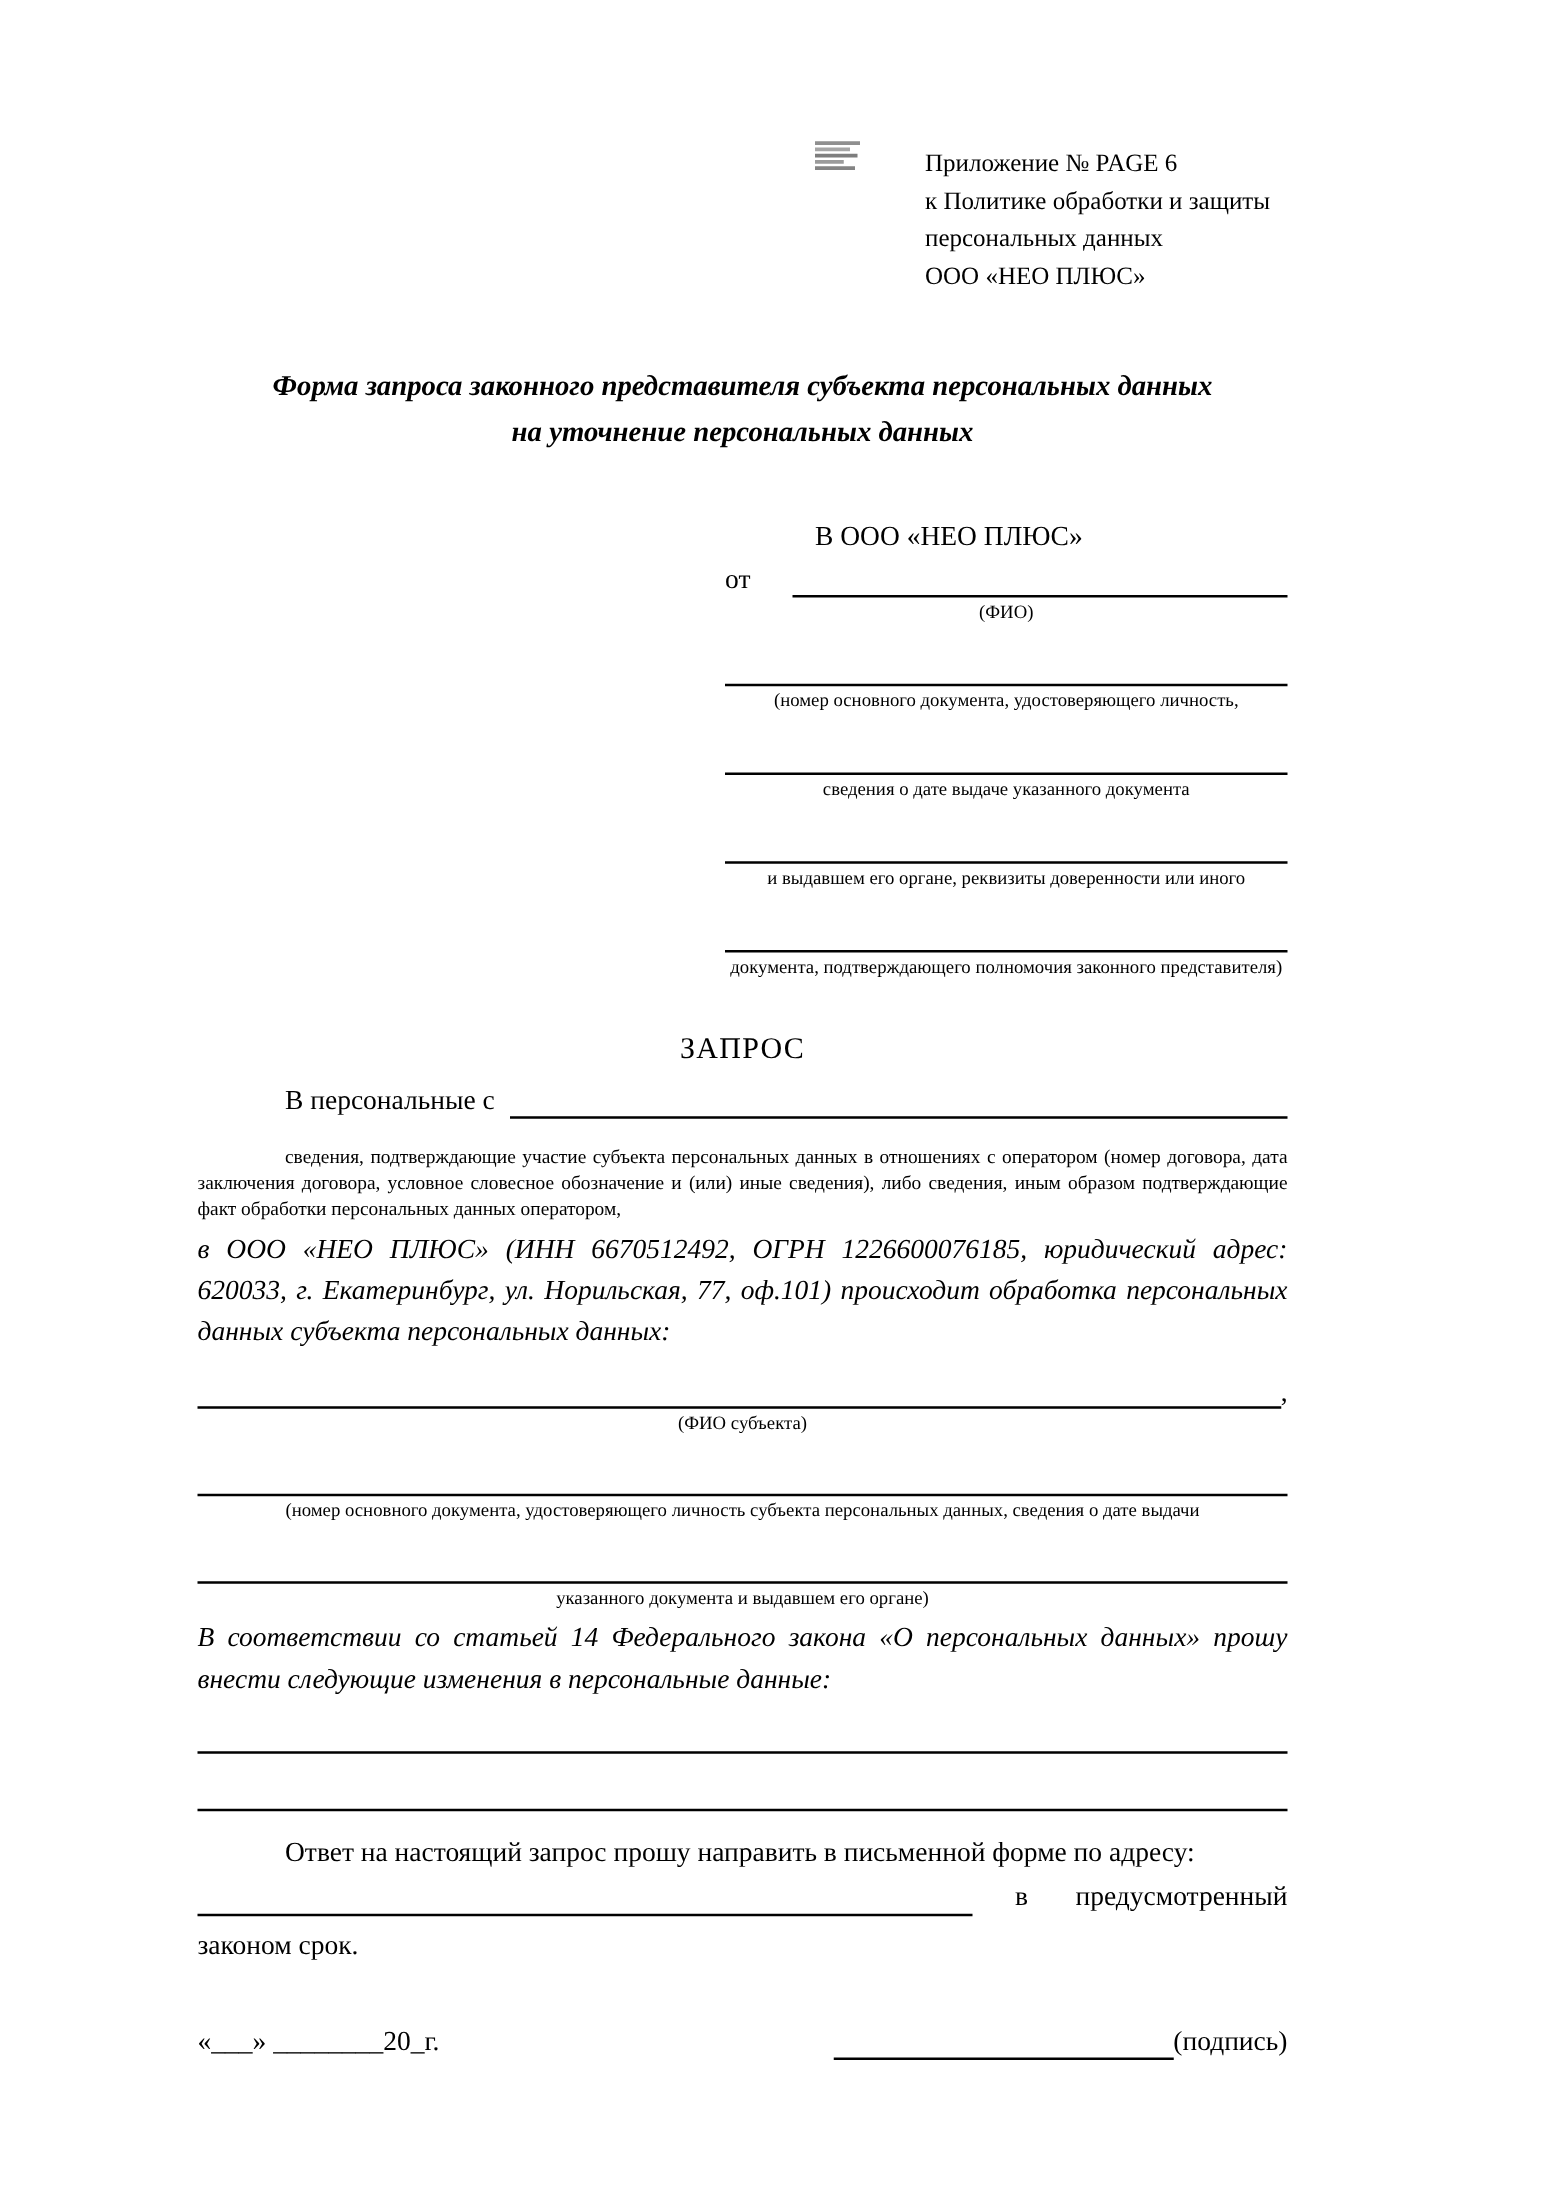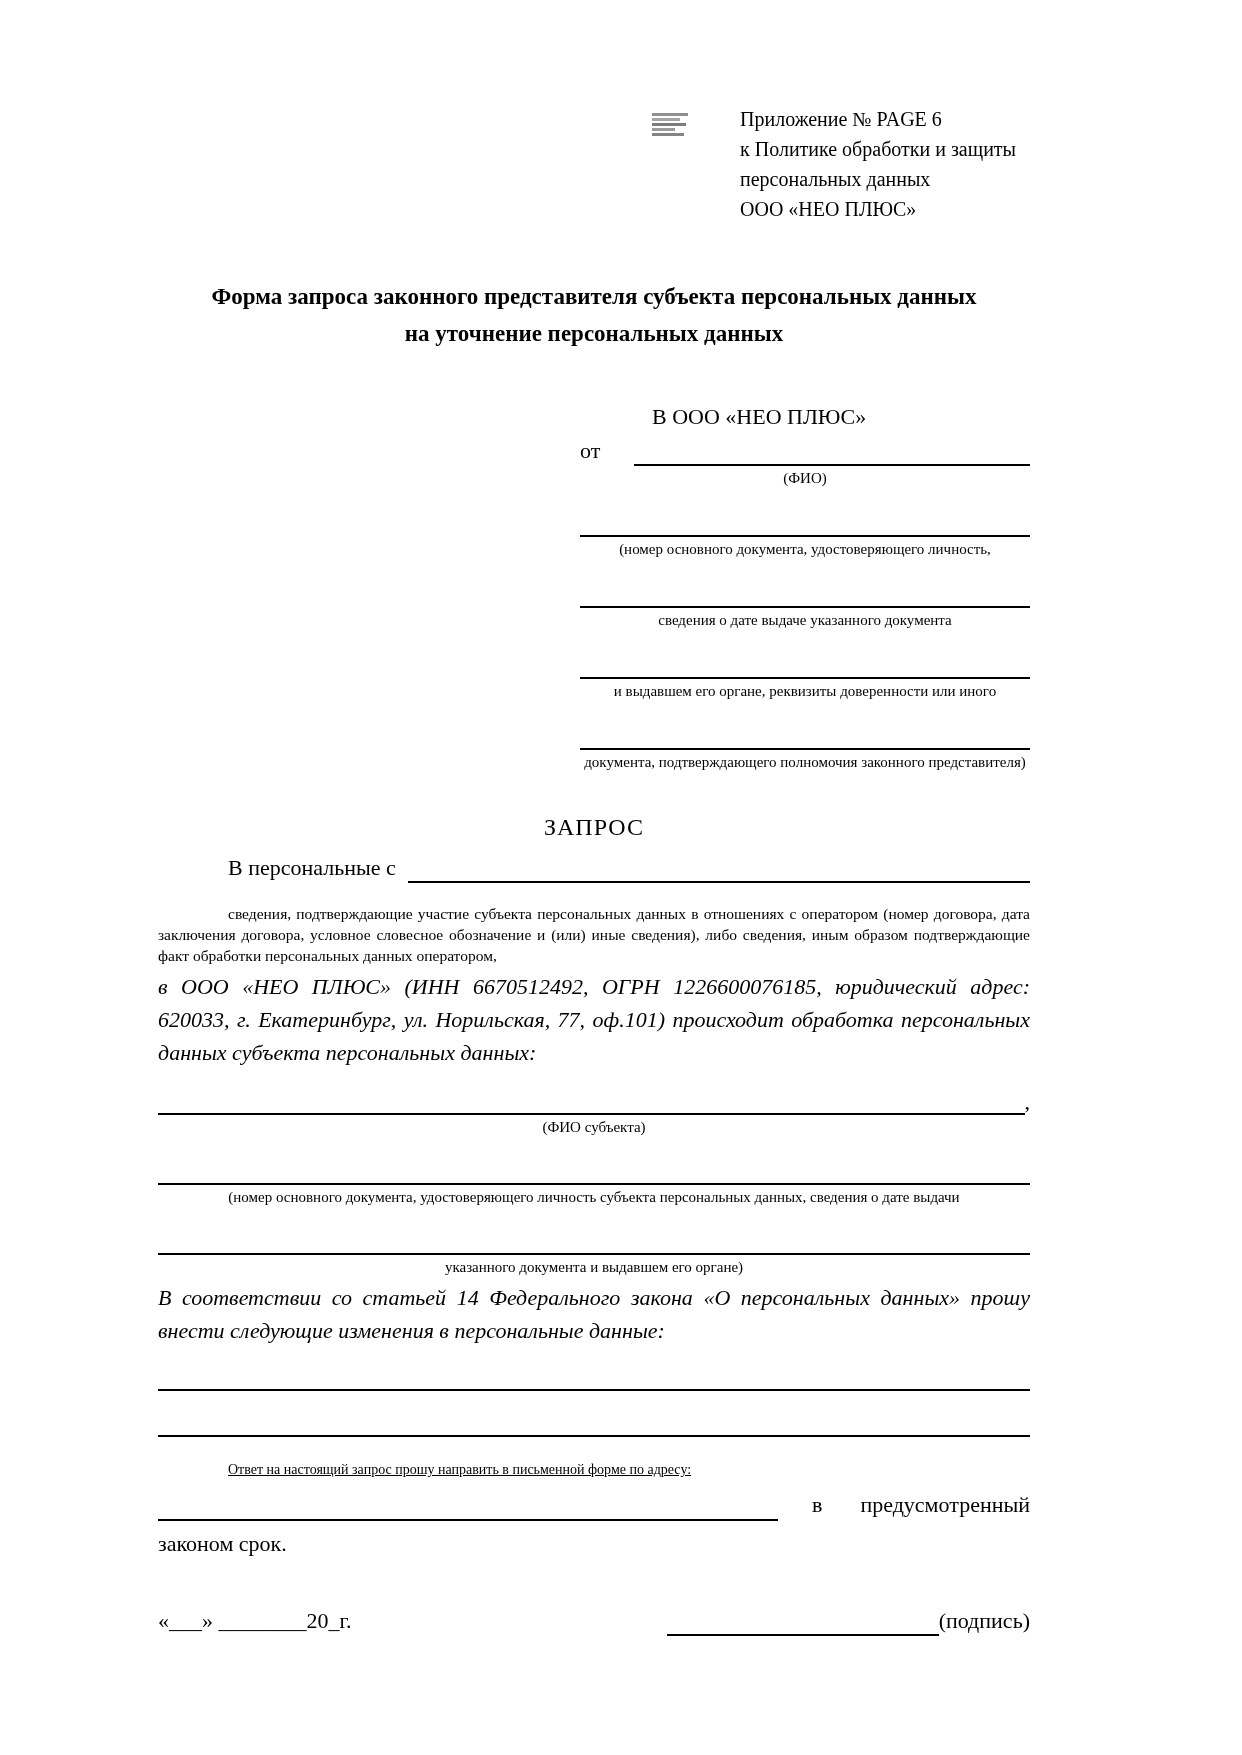--- a/index.html
+++ b/index.html
@@ -1,34 +1,34 @@
 <!DOCTYPE html>
 <html><head>
 <meta charset="utf-8">
 <style>
   html,body{margin:0;padding:0;background:#ffffff;}
   body{
     width:1242px;height:1755px;position:relative;
     font-family:"Liberation Serif","DejaVu Serif",serif;
     color:#000;
   }
-  .content{position:absolute;left:158px;top:4px;width:872px;}
+  .content{position:absolute;left:158px;top:16px;width:872px;}
 
   
   .hdr{margin-left:582px;padding-top:100px;font-size:20px;line-height:30px;}
 
   
   .greek{position:absolute;left:652px;top:113px;width:36px;height:26px;}
   .greek .g{height:3px;margin-bottom:2px;background:#8f8f8f;}
   .greek .g:nth-child(2){width:78%;background:#a5a5a5;}
   .greek .g:nth-child(3){width:95%;background:#7d7d7d;}
   .greek .g:nth-child(4){width:64%;background:#9b9b9b;}
   .greek .g:nth-child(5){width:88%;background:#848484;}
 
-  .title{margin-top:54px;text-align:center;font-weight:bold;font-size:23px;line-height:37px;}
+  .title{margin-top:54px;text-align:center;font-weight:bold;font-size:23px;line-height:37px;font-style:italic;}
 
   
   .addr{margin-left:422px;width:450px;margin-top:50px;font-size:22px;line-height:30px;}
   .addr-to{padding-left:72px;}
   .from-row{display:flex;align-items:flex-end;margin-top:4px;gap:24px;}
   .from-row .lbl{padding-right:10px;}
   .fill{flex:1;border-bottom:2px solid #000;height:26px;}
   .cap{text-align:center;font-size:15px;line-height:19px;margin-top:3px;}
   .field{margin-top:25px;}
   .field .line{border-bottom:2px solid #000;height:22px;}
@@ -43,21 +43,21 @@
   .para{font-size:22px;line-height:33px;text-align:justify;margin-top:4px;font-style:italic;}
 
   .sfield1{display:flex;align-items:flex-end;margin-top:18px;font-size:22px;}
   .sfield1 .line{flex:1;border-bottom:2px solid #000;height:26px;}
   .sfield{margin-top:22px;}
   .sfield .line{border-bottom:2px solid #000;height:24px;}
 
   .blank{border-bottom:2px solid #000;height:42px;}
   .blank + .blank{height:44px;}
 
-  .ans1{font-size:14px;line-height:33px;text-indent:70px;margin-top:16px;text-decoration:underline;}
+  .ans1{font-size:22px;line-height:33px;text-indent:70px;margin-top:16px;}
   .ans2{display:flex;align-items:flex-end;font-size:22px;line-height:33px;margin-top:2px;}
   .ans2 .line{width:620px;border-bottom:2px solid #000;height:26px;}
   .ans2 .tail{flex:1;display:flex;justify-content:space-between;padding-left:34px;}
   .ans3{font-size:22px;line-height:33px;margin-top:6px;}
 
   .bottom{display:flex;justify-content:space-between;align-items:flex-end;margin-top:46px;font-size:22px;line-height:30px;}
   .sig{display:flex;align-items:flex-end;}
   .sigline{width:272px;border-bottom:2px solid #000;height:26px;}
 </style>
 </head>

